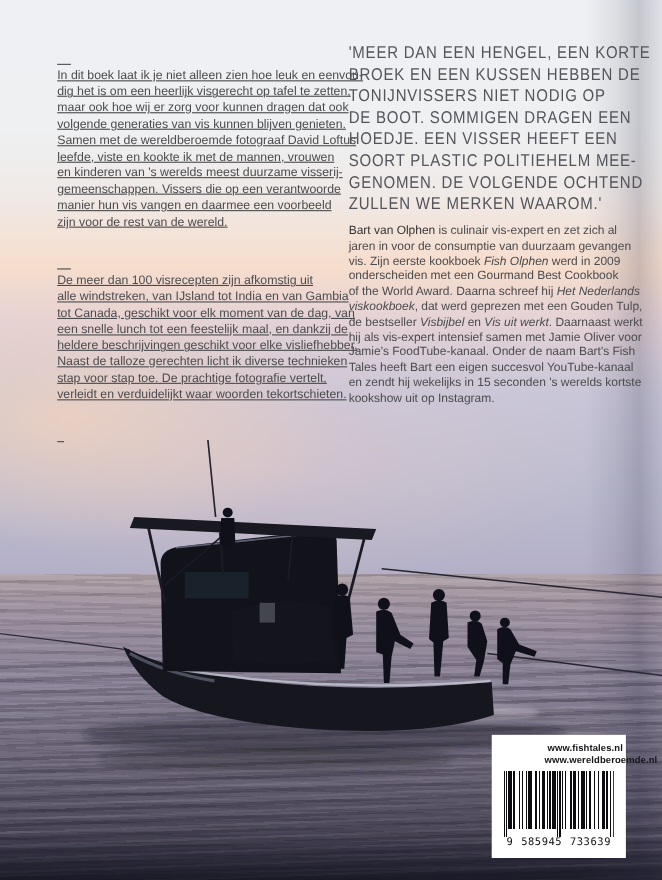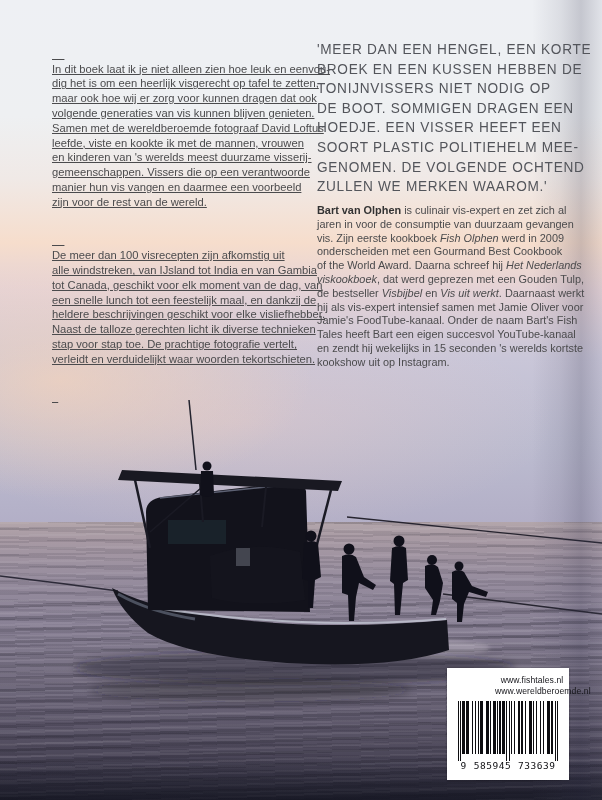--- a/index.html
+++ b/index.html
@@ -68,31 +68,31 @@
   .left-col p{margin:0 0 9px 0;}
   .quote{
     left:317px;top:39px;
     font-size:15.5px;line-height:19.6px;
     letter-spacing:0.8px;
     color:var(--quote-text);
     transform:scaleX(0.88);
     transform-origin:left top;
   }
   .bio{left:317px;top:204px;font-size:10.9px;line-height:13.8px;}
-  .bio b{font-weight:bold;color:#333;}
+  .bio b{font-weight:normal;color:#333;}
   .bio i{font-style:italic;}
   
   .barcode-box{
     position:absolute;left:447px;top:668px;width:122px;height:112px;
     background:var(--barcode-bg);
     box-shadow:0 0 2px rgba(0,0,0,.35);
     text-align:center;
   }
   .barcode-box .site{
-    font-size:8.6px;font-weight:normal;color:#15151a;line-height:11px;letter-spacing:.1px;padding-left:48px;
+    font-size:8.6px;font-weight:bold;color:#15151a;line-height:11px;letter-spacing:.1px;padding-left:48px;
   }
   .barcode-box .site.first{margin-top:7px;}
   .bars{display:block;margin:4px auto 0 auto;}
   .isbn-row{
     display:flex;justify-content:center;gap:7px;
     font-family:"DejaVu Sans Mono",monospace;
     font-size:9.5px;color:#101014;margin-top:-1px;letter-spacing:.5px;
   }
 </style>
 </head>

